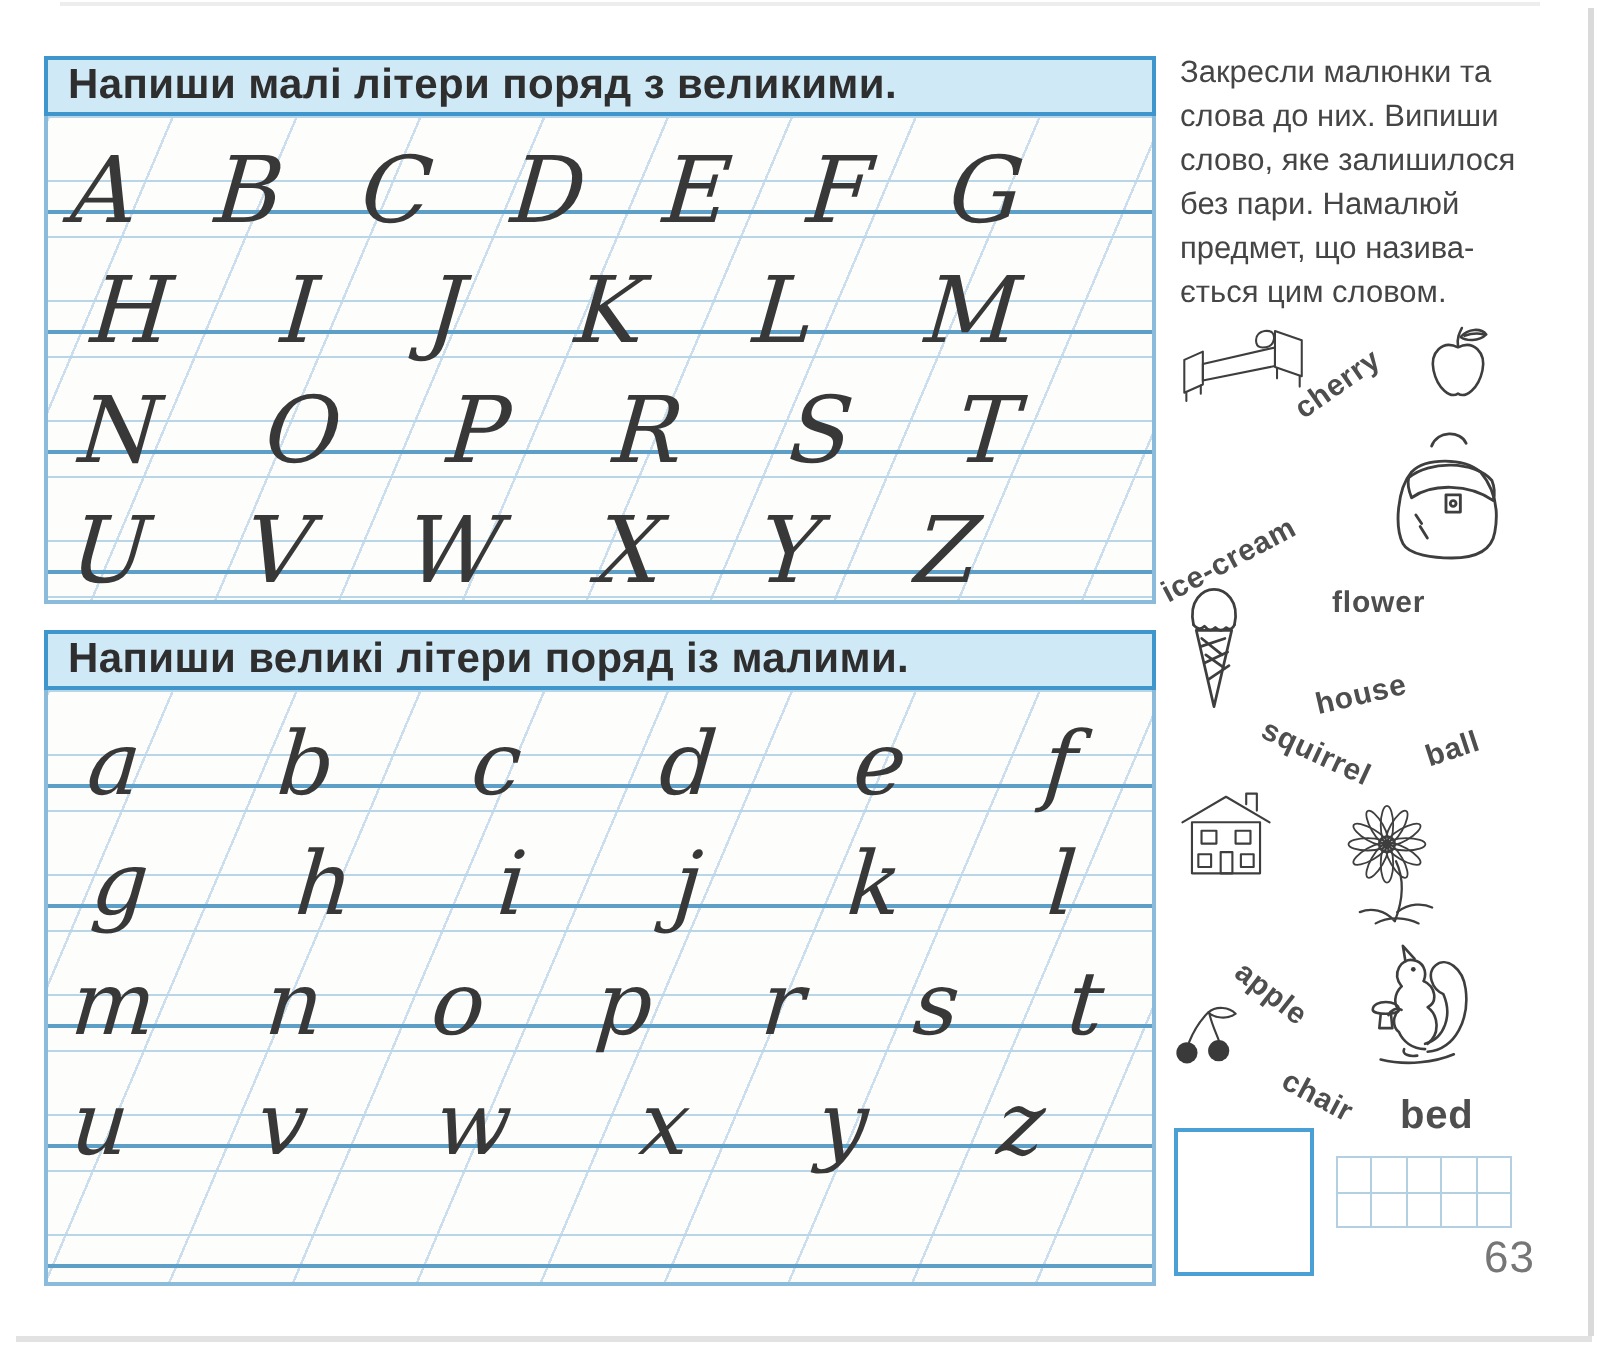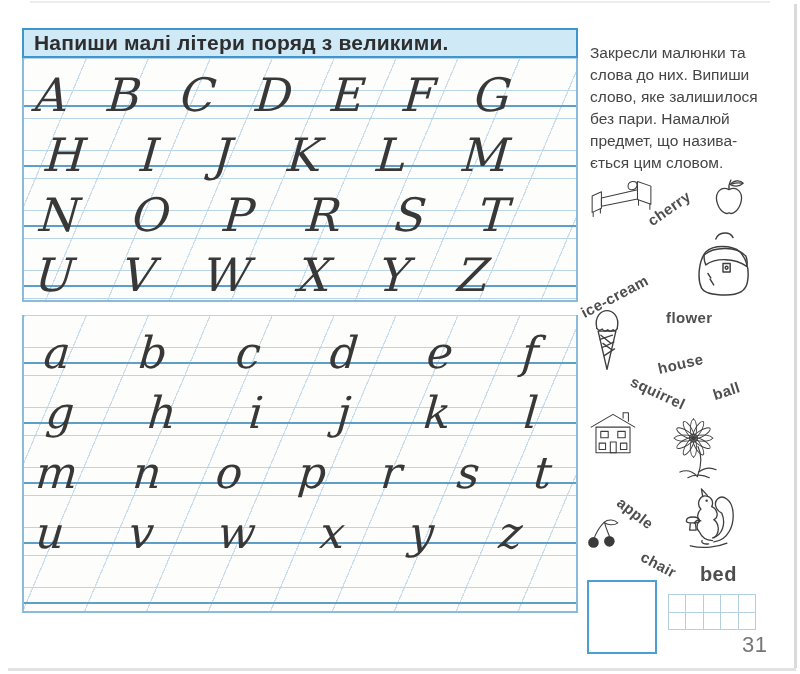--- a/index.html
+++ b/index.html
@@ -28,21 +28,21 @@
   #panel1 .panel-body{height:244px;}
   #panel2{top:315px;}
   #panel2 .panel-body{height:298px;}
   .letter-row{display:flex;justify-content:space-between;align-items:flex-end;height:60px;box-sizing:border-box;}
   .letter{font-family:"DejaVu Serif", serif;font-style:italic;font-weight:400;color:#383838;
     line-height:1;transform:skewX(-5deg);}
   #panel1 .letter{font-size:46px;}
   #panel2 .letter{font-size:44px;}
 
   
-  .right-col{position:absolute;left:584px;top:16px;width:214px;height:518px;}
+  .right-col{position:absolute;left:584px;top:0;width:214px;height:518px;}
   .task{position:absolute;left:6px;top:26px;width:206px;margin:0;
     font-size:15.5px;line-height:1.42;font-weight:500;color:#454545;white-space:pre-line;}
   .art{position:absolute;}
   .art svg{display:block;width:100%;height:100%;}
   .ln{stroke:#3e3e3e;stroke-width:2;fill:none;stroke-linecap:round;stroke-linejoin:round;}
   .fl{fill:#3a3a3a;stroke:none;}
   .wlabel{position:absolute;font-size:15px;font-weight:600;color:#4e4e4e;letter-spacing:.4px;
     transform-origin:left bottom;white-space:nowrap;}
 
   .bed-art{left:3px;top:158px;width:68px;height:50px;}
@@ -109,20 +109,23 @@
           <span class="letter">V</span>
           <span class="letter">W</span>
           <span class="letter">X</span>
           <span class="letter">Y</span>
           <span class="letter">Z</span>
         </div>
     </div>
   </section>
 
   <section class="panel" id="panel2">
+    <div class="panel-header">
+      <span>Напиши великі літери поряд із малими.</span>
+    </div>
     <div class="panel-body">
       <div class="letter-row" style="padding:0 38px 0 20px;">
           <span class="letter">a</span>
           <span class="letter">b</span>
           <span class="letter">c</span>
           <span class="letter">d</span>
           <span class="letter">e</span>
           <span class="letter">f</span>
         </div>
       <div class="letter-row" style="padding:0 38px 0 22px;">
@@ -280,19 +283,19 @@
         <div class="cell"></div>
         <div class="cell"></div>
         <div class="cell"></div>
         <div class="cell"></div>
         <div class="cell"></div>
         <div class="cell"></div>
         <div class="cell"></div>
         <div class="cell"></div>
       </div>
 
-    <div class="page-num">31</div>
+    <div class="page-num">63</div>
   </aside>
 
   <div class="edge-right"></div>
   <div class="edge-bottom"></div>
   <div class="edge-top"></div>
 </div>
 
 </body></html>

